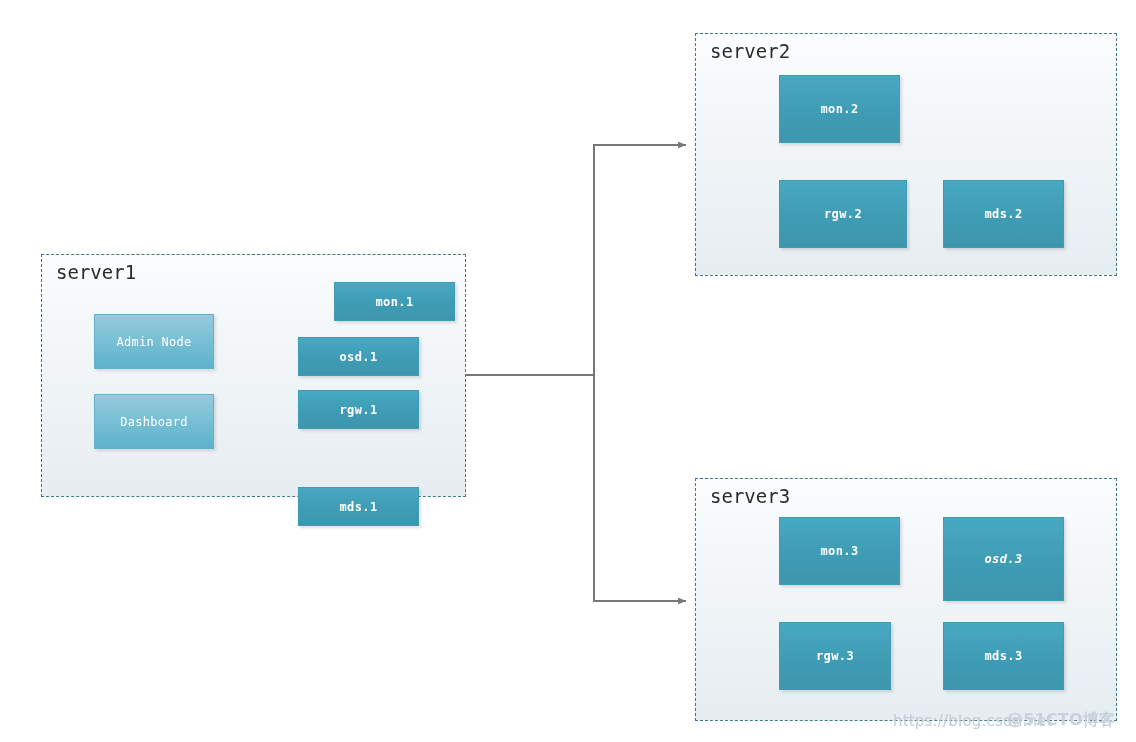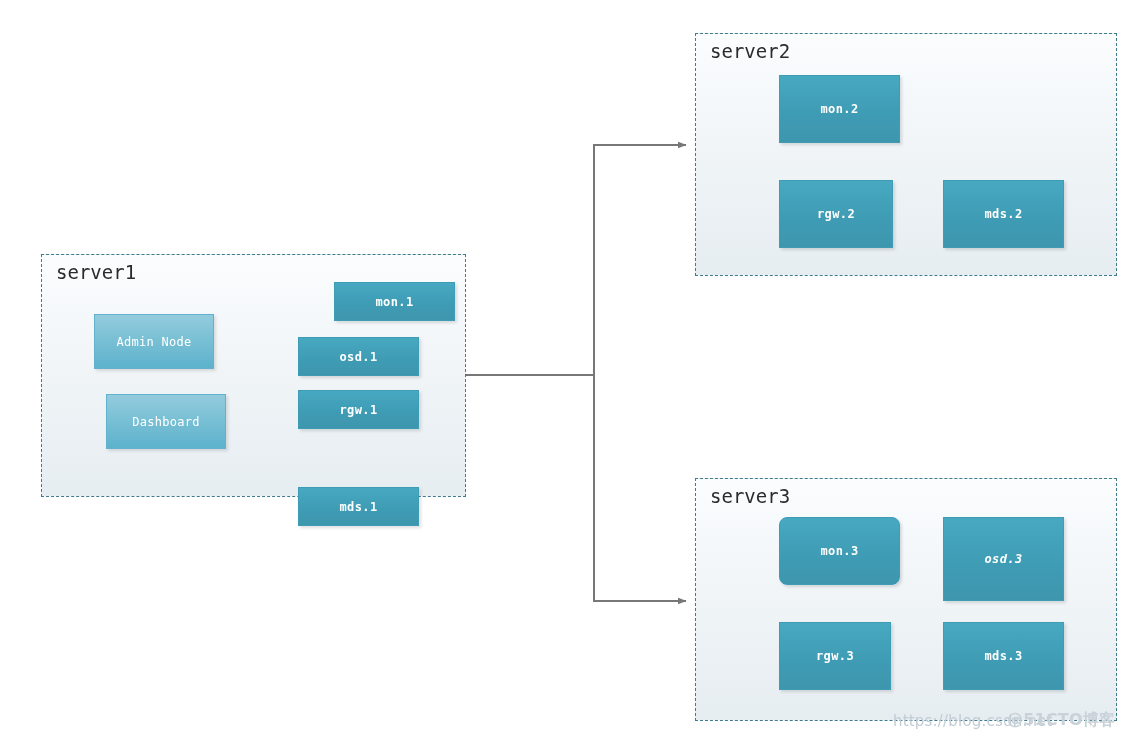--- a/index.html
+++ b/index.html
@@ -124,46 +124,46 @@
     <path d="M 594 375 L 594 145 L 686 145" stroke="#777777" stroke-width="2" fill="none" marker-end="url(#arrowhead)"></path>
 
     <path d="M 594 375 L 594 601 L 686 601" stroke="#777777" stroke-width="2" fill="none" marker-end="url(#arrowhead)"></path>
   </svg>
 
   <div class="server-box" id="server1-box" style="left:41px; top:254px; width:425px; height:243px;">
     <div class="server-title">server1</div>
 
     <div class="role-box" style="left:52px; top:59px; width:120px; height:55px;">Admin Node</div>
 
-    <div class="role-box" style="left:64px; top:139px; width:120px; height:55px;">Dashboard</div>
+    <div class="role-box" style="left:52px; top:139px; width:120px; height:55px;">Dashboard</div>
 
     <div class="node-box" style="left:256px; top:27px; width:121px; height:39px;margin-left:36px;">mon.1</div>
 
     <div class="node-box" style="left:256px; top:82px; width:121px; height:39px;">osd.1</div>
 
     <div class="node-box" style="left:256px; top:135px; width:121px; height:39px;">rgw.1</div>
 
     <div class="node-box" style="left:256px; top:188px; width:121px; height:39px;margin-top:44px;">mds.1</div>
   </div>
 
   <div class="server-box" id="server2-box" style="left:695px; top:33px; width:422px; height:243px;text-align:center;">
     <div class="server-title">server2</div>
 
     <div class="node-box" style="left:83px; top:41px; width:121px; height:68px;">mon.2</div>
 
 
-    <div class="node-box" style="left:83px; top:146px; width:114px; height:68px;">rgw.2</div>
+    <div class="node-box" style="left:83px; top:146px; width:128px; height:68px;">rgw.2</div>
 
     <div class="node-box" style="left:247px; top:146px; width:121px; height:68px;">mds.2</div>
   </div>
 
   <div class="server-box" id="server3-box" style="left:695px; top:478px; width:422px; height:243px;">
     <div class="server-title">server3</div>
 
-    <div class="node-box" style="left:83px; top:38px; width:121px; height:68px;border-radius:8px;">mon.3</div>
+    <div class="node-box" style="left:83px; top:38px; width:121px; height:68px;">mon.3</div>
 
     <div class="node-box" style="left:247px; top:38px; width:121px; height:84px;font-style:italic;">osd.3</div>
 
     <div class="node-box" style="left:83px; top:143px; width:112px; height:68px;">rgw.3</div>
 
     <div class="node-box" style="left:247px; top:143px; width:121px; height:68px;">mds.3</div>
   </div>
 
   <div class="watermark" id="wm-a">https://blog.csdn.net</div>
   <div class="watermark" id="wm-b">@51CTO博客</div>

